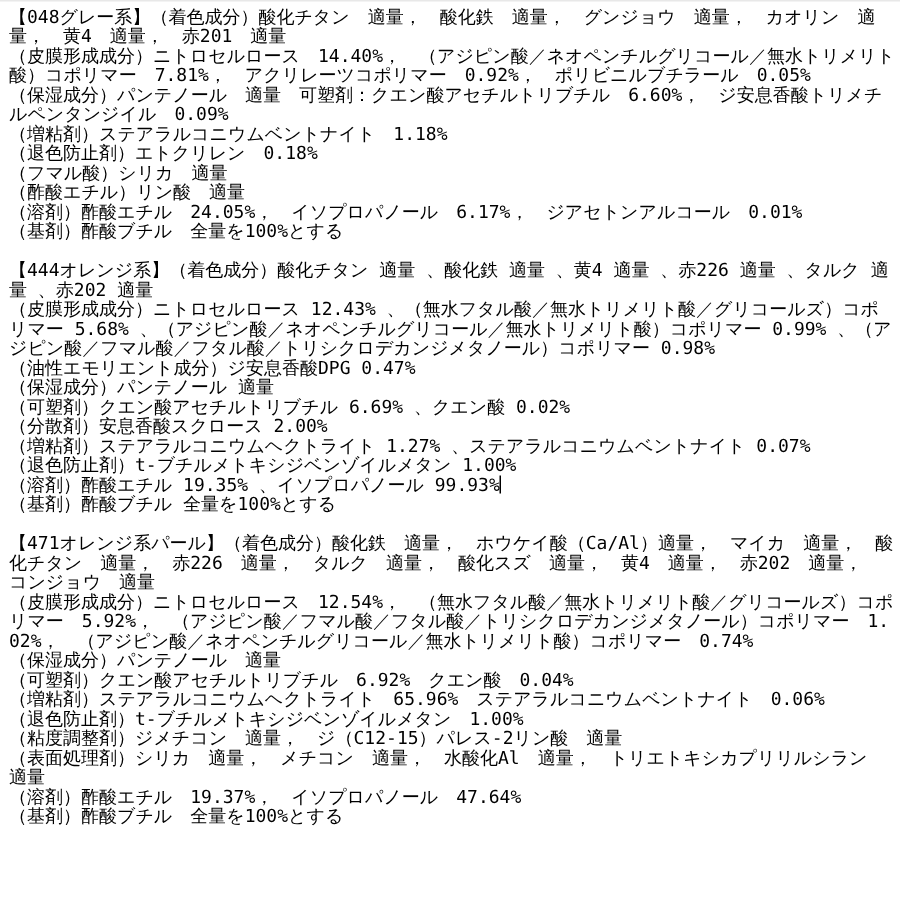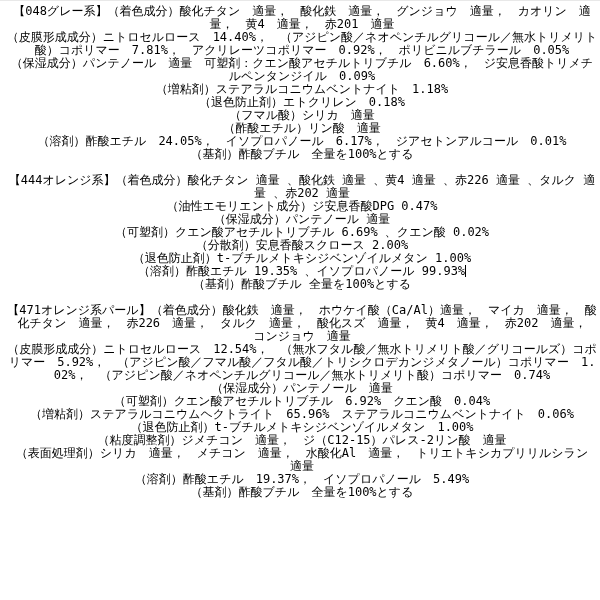--- a/index.html
+++ b/index.html
@@ -8,21 +8,20 @@
     background: #ffffff;
   }
   .page {
     position: relative;
     width: 600px;
     height: 600px;
     background: #ffffff;
     overflow: hidden;
     border-top: 1px solid #e8e8e8;
     box-sizing: border-box;
-    text-align: center;
   }
   .doc {
     color: #000000;
     font-family: "DejaVu Sans Mono", "Liberation Mono", monospace;
     font-size: 12px;
     line-height: 13px;
     padding: 4px 2px 0 6px;
     letter-spacing: 0;
   }
   .section {
@@ -55,34 +54,36 @@
         <p class="line"><span>（保湿成分）パンテノール　適量　可塑剤：クエン酸アセチルトリブチル　6.60%，　ジ安息香酸トリメチルペンタンジイル　0.09%</span></p>
         <p class="line"><span>（増粘剤）ステアラルコニウムベントナイト　1.18%</span></p>
         <p class="line"><span>（退色防止剤）エトクリレン　0.18%</span></p>
         <p class="line"><span>（フマル酸）シリカ　適量</span></p>
         <p class="line"><span>（酢酸エチル）リン酸　適量</span></p>
         <p class="line"><span>（溶剤）酢酸エチル　24.05%，　イソプロパノール　6.17%，　ジアセトンアルコール　0.01%</span></p>
         <p class="line"><span>（基剤）酢酸ブチル　全量を100%とする</span></p>
       </div>
       <div class="section">
         <p class="line"><span class="section-title">【444オレンジ系】</span><span>（着色成分）酸化チタン 適量 、酸化鉄 適量 、黄4 適量 、赤226 適量 、タルク 適量 、赤202 適量</span></p>
+        <p class="line"><span>（皮膜形成成分）ニトロセルロース 12.43% 、（無水フタル酸／無水トリメリト酸／グリコールズ）コポリマー 5.68% 、（アジピン酸／ネオペンチルグリコール／無水トリメリト酸）コポリマー 0.99% 、（アジピン酸／フマル酸／フタル酸／トリシクロデカンジメタノール）コポリマー 0.98%</span></p>
         <p class="line"><span>（油性エモリエント成分）ジ安息香酸DPG 0.47%</span></p>
         <p class="line"><span>（保湿成分）パンテノール 適量</span></p>
         <p class="line"><span>（可塑剤）クエン酸アセチルトリブチル 6.69% 、クエン酸 0.02%</span></p>
         <p class="line"><span>（分散剤）安息香酸スクロース 2.00%</span></p>
+        <p class="line"><span>（増粘剤）ステアラルコニウムヘクトライト 1.27% 、ステアラルコニウムベントナイト 0.07%</span></p>
         <p class="line"><span>（退色防止剤）t-ブチルメトキシジベンゾイルメタン 1.00%</span></p>
         <p class="line"><span>（溶剤）酢酸エチル 19.35% 、イソプロパノール 99.93%</span><span class="caret"></span></p>
         <p class="line"><span>（基剤）酢酸ブチル 全量を100%とする</span></p>
       </div>
       <div class="section">
         <p class="line"><span class="section-title">【471オレンジ系パール】</span><span>（着色成分）酸化鉄　適量，　ホウケイ酸（Ca/Al）適量，　マイカ　適量，　酸化チタン　適量，　赤226　適量，　タルク　適量，　酸化スズ　適量，　黄4　適量，　赤202　適量，　コンジョウ　適量</span></p>
         <p class="line"><span>（皮膜形成成分）ニトロセルロース　12.54%，　（無水フタル酸／無水トリメリト酸／グリコールズ）コポリマー　5.92%，　（アジピン酸／フマル酸／フタル酸／トリシクロデカンジメタノール）コポリマー　1.02%，　（アジピン酸／ネオペンチルグリコール／無水トリメリト酸）コポリマー　0.74%</span></p>
         <p class="line"><span>（保湿成分）パンテノール　適量</span></p>
         <p class="line"><span>（可塑剤）クエン酸アセチルトリブチル　6.92%　クエン酸　0.04%</span></p>
         <p class="line"><span>（増粘剤）ステアラルコニウムヘクトライト　65.96%　ステアラルコニウムベントナイト　0.06%</span></p>
         <p class="line"><span>（退色防止剤）t-ブチルメトキシジベンゾイルメタン　1.00%</span></p>
         <p class="line"><span>（粘度調整剤）ジメチコン　適量，　ジ（C12-15）パレス-2リン酸　適量</span></p>
         <p class="line"><span>（表面処理剤）シリカ　適量，　メチコン　適量，　水酸化Al　適量，　トリエトキシカプリリルシラン　適量</span></p>
-        <p class="line"><span>（溶剤）酢酸エチル　19.37%，　イソプロパノール　5.49%</span></p>
+        <p class="line"><span>（溶剤）酢酸エチル　19.37%，　イソプロパノール　47.64%</span></p>
         <p class="line"><span>（基剤）酢酸ブチル　全量を100%とする</span></p>
       </div>
     </div>
 </div>
 
 </body></html>

